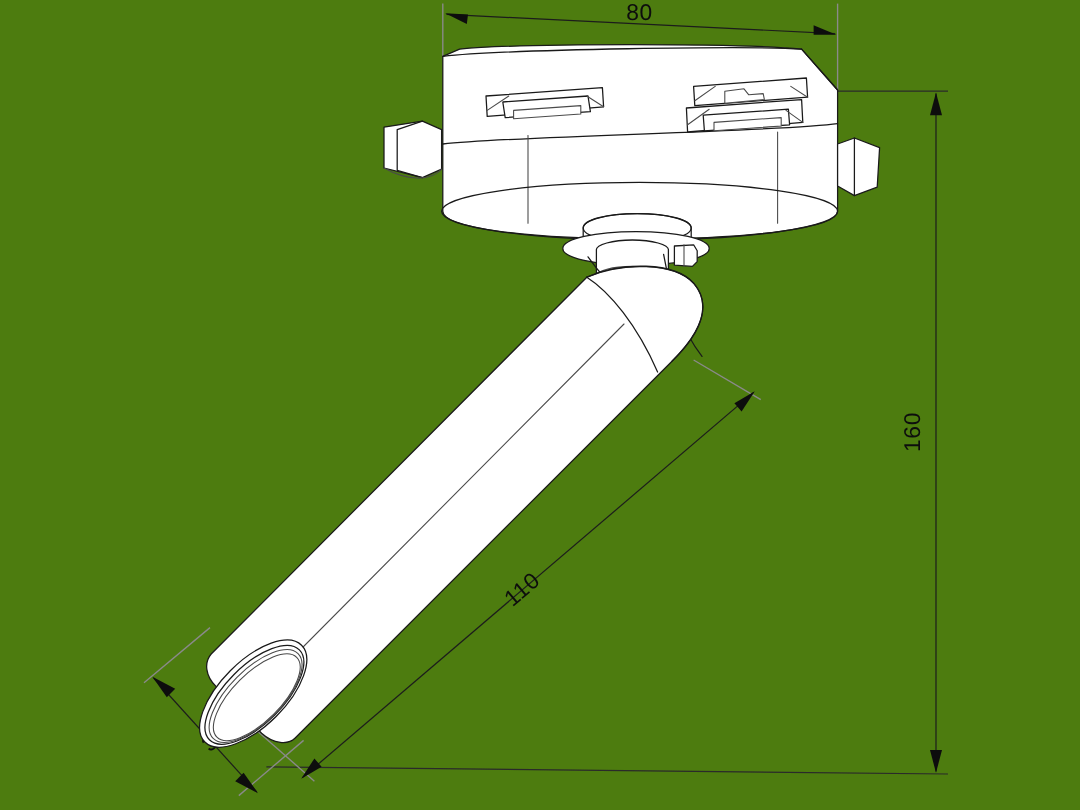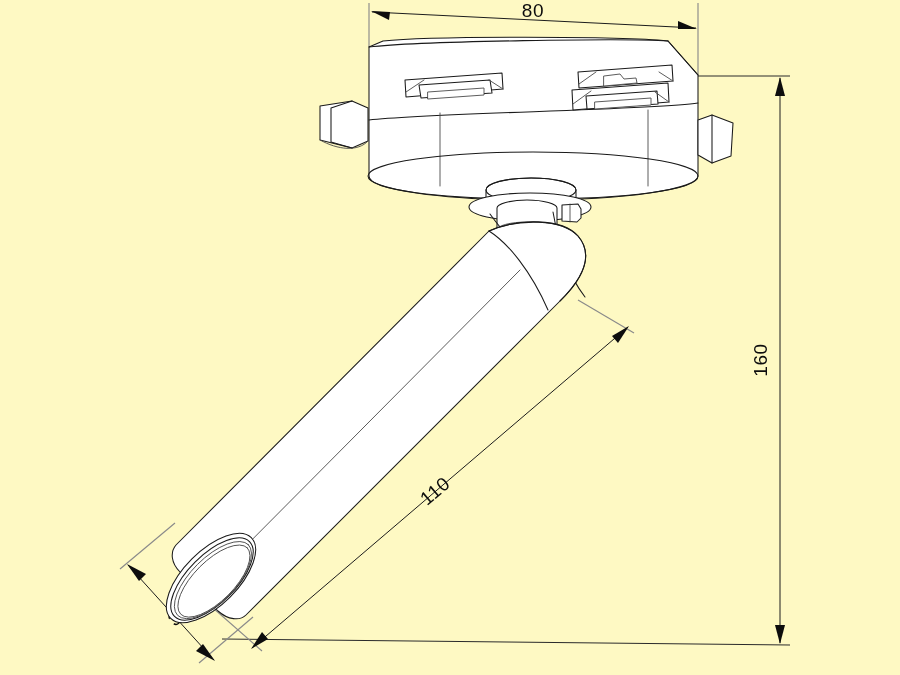--- a/index.html
+++ b/index.html
@@ -10,21 +10,21 @@
   body {
     width: 900px;
     height: 675px;
     overflow: hidden;
     font-family: "Liberation Sans", sans-serif;
   }
   #drawing-root {
     position: relative;
     width: 900px;
     height: 675px;
-    background: #fef9c3;
+    background: #4d7c0f;
   }
   svg#tech-drawing {
     display: block;
     width: 900px;
     height: 675px;
   }
   .obj-line {
     fill: none;
     stroke: #1a1a1a;
     stroke-width: 1.05;

